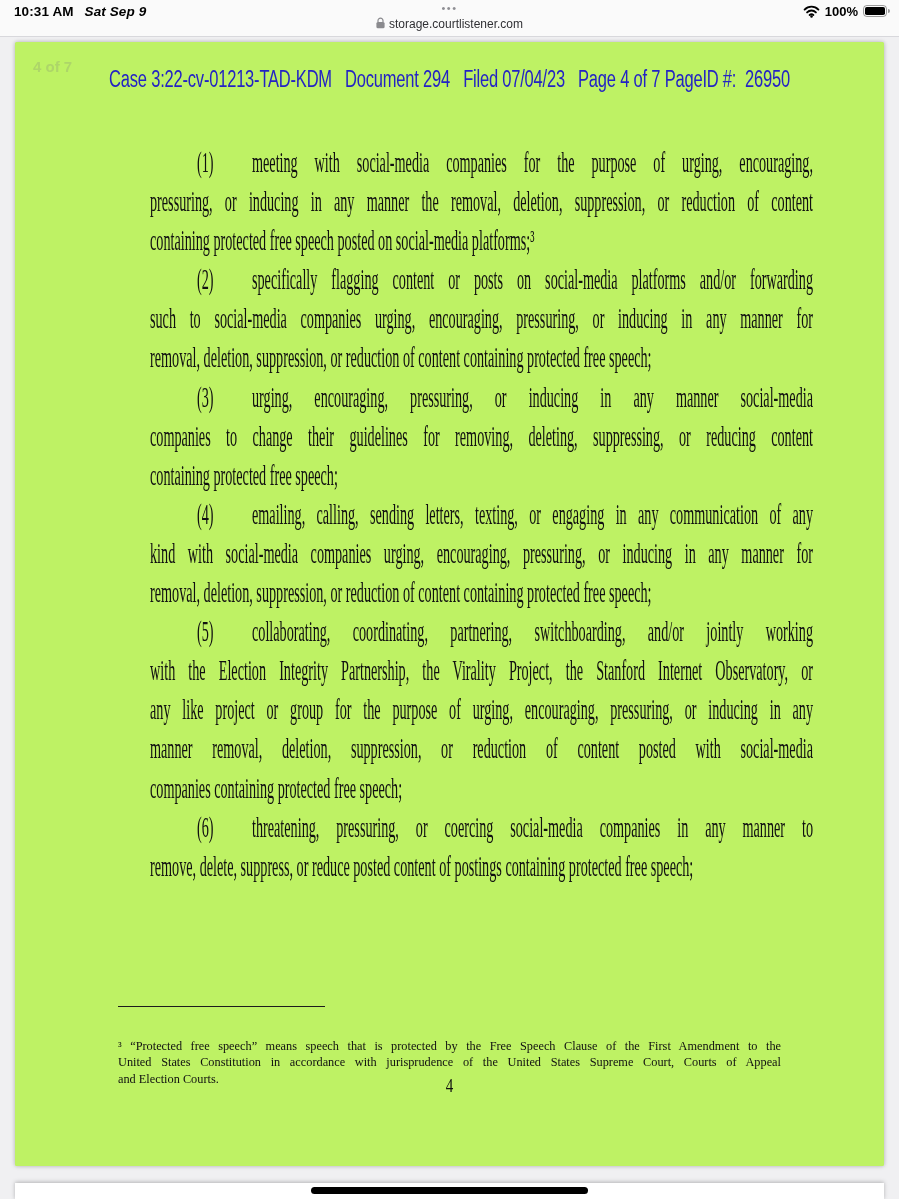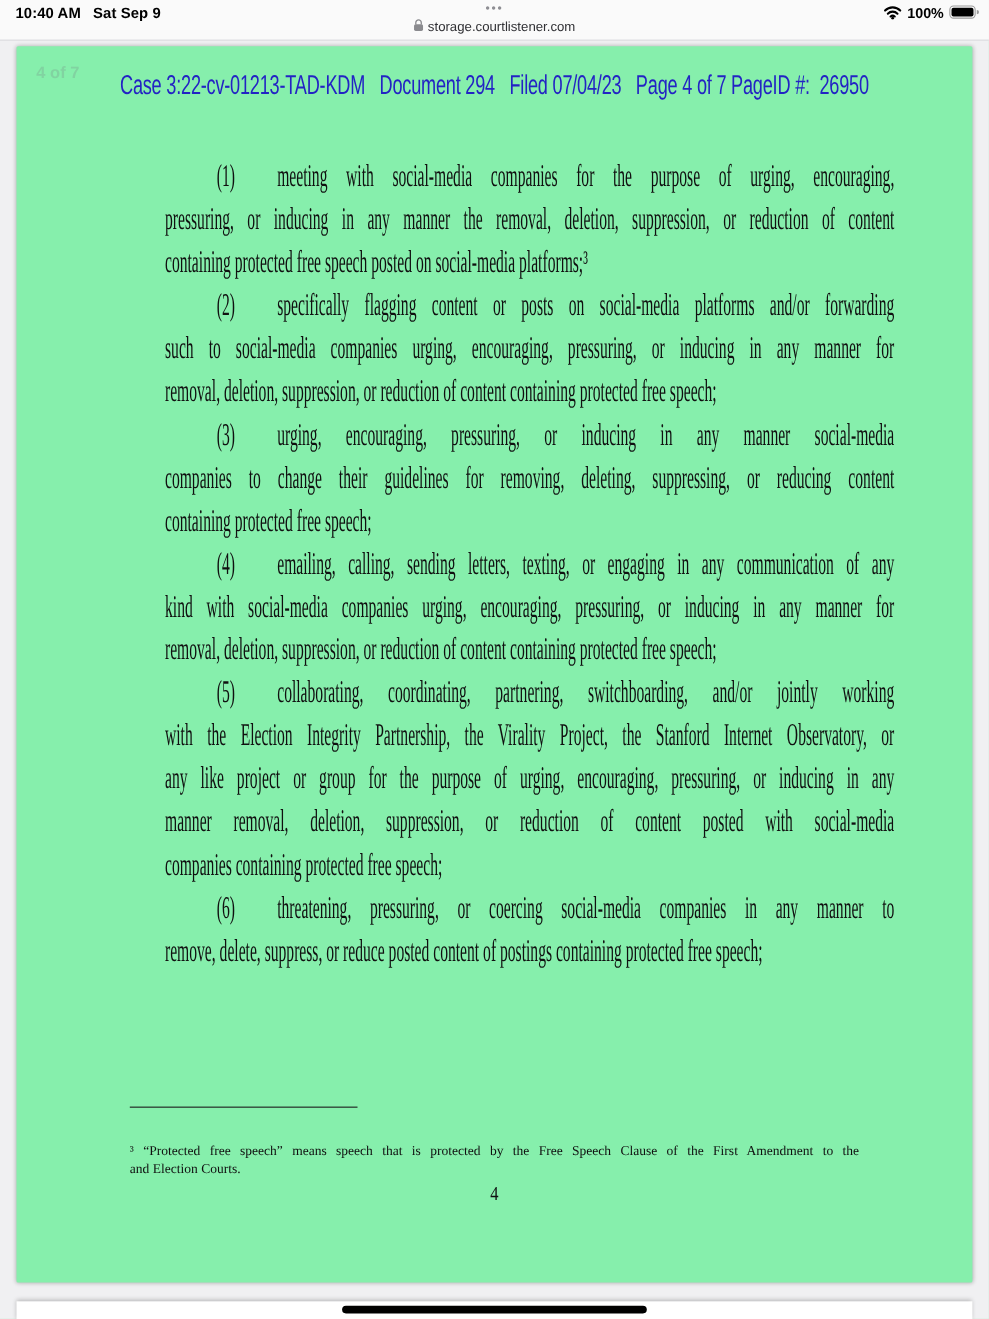--- a/index.html
+++ b/index.html
@@ -5,31 +5,31 @@
   html,body{margin:0;padding:0;}
   body{
     width:899px;height:1199px;position:relative;overflow:hidden;
     background:#f0f0f2;
     font-family:"Liberation Sans", sans-serif;
     -webkit-font-smoothing:antialiased;
   }
   
   .topbar{position:absolute;left:0;top:0;width:899px;height:36px;background:#fafafa;border-bottom:1px solid #d8d8dc;z-index:5;}
   .time-group{position:absolute;left:14px;top:4px;font-size:13.5px;font-weight:bold;color:#000;letter-spacing:.1px;}
-  .time-group .date{margin-left:11px;}
+  .time-group .date{margin-left:11px;font-style:italic;}
   .tab-dots{position:absolute;left:0;right:0;top:2px;text-align:center;font-size:11px;letter-spacing:1.5px;color:#8e8e93;}
   .url-row{position:absolute;left:0;right:0;top:17px;text-align:center;font-size:12px;color:#303034;}
   .url-row svg{vertical-align:-1px;margin-right:4px;}
   .status-right{position:absolute;right:12px;top:4px;height:14px;display:flex;align-items:center;gap:5px;text-align:center;}
   .pct{font-size:13px;font-weight:bold;color:#000;}
   .batt{position:relative;width:24px;height:11.5px;border:1.2px solid rgba(0,0,0,.38);border-radius:3.8px;box-sizing:border-box;}
   .batt::before{content:"";position:absolute;inset:1.1px;background:#000;border-radius:1.8px;}
   .batt::after{content:"";position:absolute;right:-4.4px;top:2.6px;width:2.6px;height:4.6px;background:rgba(0,0,0,.38);border-radius:0 2px 2px 0;}
   
-  .page1{position:absolute;left:15px;top:42px;width:869px;height:1124px;background:#86efac;border-radius:1.5px;box-shadow:0 0 4px rgba(0,0,0,.28);}
+  .page1{position:absolute;left:15px;top:42px;width:869px;height:1124px;background:#bef264;border-radius:1.5px;box-shadow:0 0 4px rgba(0,0,0,.28);}
   .page2{position:absolute;left:15px;top:1183px;width:869px;height:17px;background:#fff;box-shadow:0 -1px 4px rgba(0,0,0,.25);}
   .home-indicator{position:absolute;left:311px;top:1187px;width:277px;height:7px;border-radius:4px;background:#000;z-index:9;}
   .page-overlay-counter{position:absolute;left:18px;top:16px;font-size:15px;font-weight:bold;color:rgba(115,115,125,.22);}
   
   .stamp{
     position:absolute;left:0;right:0;top:26px;height:20px;line-height:20px;
     text-align:center;font-size:16.5px;letter-spacing:-.2px;white-space:pre;
     color:#2323c4;transform:scaleY(1.5);
   }
   .body-text{
@@ -54,21 +54,21 @@
   .pagenum{
     position:absolute;left:0;right:0;top:1036px;text-align:center;
     font-family:"Liberation Serif", serif;font-size:15px;color:#101010;transform:scaleY(1.2);
   }
 </style>
 </head>
 <body>
 
 <div class="topbar">
   <div class="time-group">
-    <span>10:40 AM</span><span class="date">Sat Sep 9</span>
+    <span>10:31 AM</span><span class="date">Sat Sep 9</span>
   </div>
   <div class="tab-dots">•••</div>
   <div class="url-row">
     <svg width="9" height="12" viewBox="0 0 9 12">
       <path d="M2 5.2 V3.6 a2.5 2.5 0 0 1 5 0 V5.2" fill="none" stroke="#8a8a8e" stroke-width="1.2"></path>
       <rect x="0.4" y="5" width="8.2" height="6.2" rx="1.5" fill="#8a8a8e"></rect>
     </svg><span>storage.courtlistener.com</span>
   </div>
   <div class="status-right">
     <svg width="17" height="13" viewBox="0 0 17 13">
@@ -102,19 +102,20 @@
       <div class="bline">with the Election Integrity Partnership, the Virality Project, the Stanford Internet Observatory, or</div>
       <div class="bline">any like project or group for the purpose of urging, encouraging, pressuring, or inducing in any</div>
       <div class="bline">manner removal, deletion, suppression, or reduction of content posted with social-media</div>
       <div class="bline plast">companies containing protected free speech;</div>
       <div class="bline pfirst"><span class="pnum">(6)</span>threatening, pressuring, or coercing social-media companies in any manner to</div>
       <div class="bline plast">remove, delete, suppress, or reduce posted content of postings containing protected free speech;</div>
     </div>
   <div class="footnote-rule"></div>
   <div class="footnote">
       <div class="fline">³ “Protected free speech” means speech that is protected by the Free Speech Clause of the First Amendment to the</div>
+      <div class="fline">United States Constitution in accordance with jurisprudence of the United States Supreme Court, Courts of Appeal</div>
       <div class="fline flast">and Election Courts.</div>
     </div>
   <div class="pagenum">4</div>
 </div>
 
 <div class="page2"></div>
 <div class="home-indicator"></div>
 
 </body></html>

